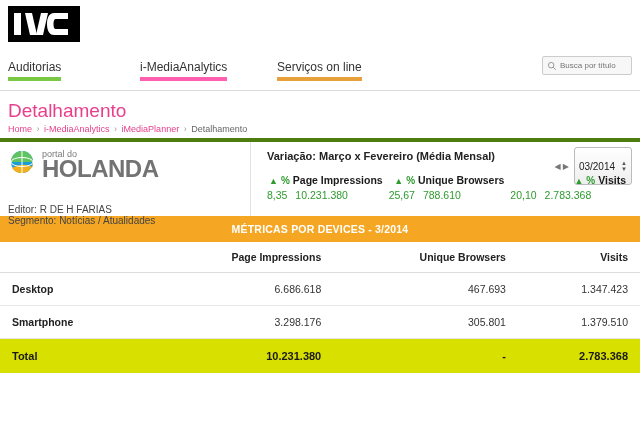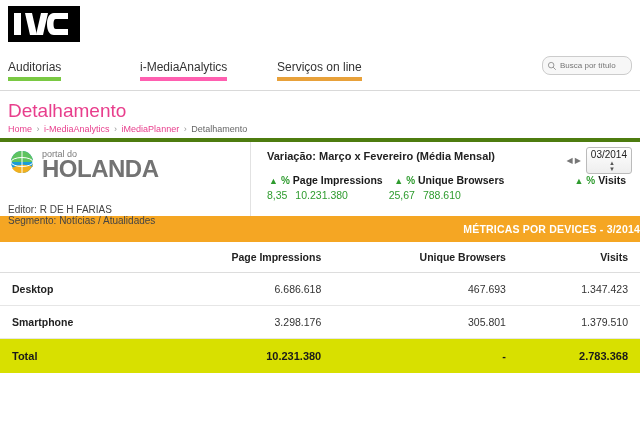--- a/index.html
+++ b/index.html
@@ -62,21 +62,21 @@
   #nav-1 { left: 140px; }
   #nav-2 { left: 277px; }
 
   .search-box {
     position: absolute;
     right: 8px;
     top: 4px;
     width: 90px;
     height: 19px;
     border: 1px solid #cccccc;
-    border-radius: 8px;
+    border-radius: 2px;
     background: #f7f7f7;
     display: flex;
     align-items: center;
     padding: 0 4px;
     box-sizing: border-box;
   }
   .search-box .mag {
     width: 10px;
     height: 10px;
     margin-right: 3px;
@@ -180,24 +180,23 @@
     color: #777;
     margin-right: 3px;
     letter-spacing: 2px;
   }
   .sel {
     border: 1px solid #bbb;
     border-radius: 3px;
     background: linear-gradient(#ffffff, #eeeeee);
     font-size: 10px;
     color: #222;
-    padding: 1px 4px;
+    padding: 12px 4px;
     display: flex;
     align-items: center;
-    flex-direction: column;
   }
   .sel .spin {
     display: inline-block;
     margin-left: 6px;
     font-size: 6px;
     line-height: 6px;
     color: #555;
   }
 
   .metrics-row {
@@ -239,21 +238,21 @@
     margin-left: 5px;
   }
   .metric.m-1 .m-title, .metric.m-2 .m-title { }
 
   
   .table-title {
     background: #f5a623;
     color: #ffffff;
     font-size: 10.5px;
     font-weight: bold;
-    text-align: right;
+    text-align: center;
     padding: 7px 0;
     letter-spacing: 0.2px;
   }
   table {
     width: 100%;
     border-collapse: collapse;
     font-size: 10.5px;
   }
   thead th {
     font-size: 10.5px;
@@ -389,20 +388,24 @@
         <div class="m-vals">
           <span>25,67</span>
           <span class="num">788.610</span>
         </div>
       </div>
 
       <div class="metric m-2">
         <div class="m-title">
           <span class="tri">▲</span><span class="pct-label">%</span>
           <span>Visits</span>
+        </div>
+        <div class="m-vals">
+          <span>20,10</span>
+          <span class="num">2.783.368</span>
         </div>
       </div>
     </div>
   </div>
 </div>
 
 <div class="table-title">MÉTRICAS POR DEVICES - 3/2014</div>
 
 <table>
   <thead>

